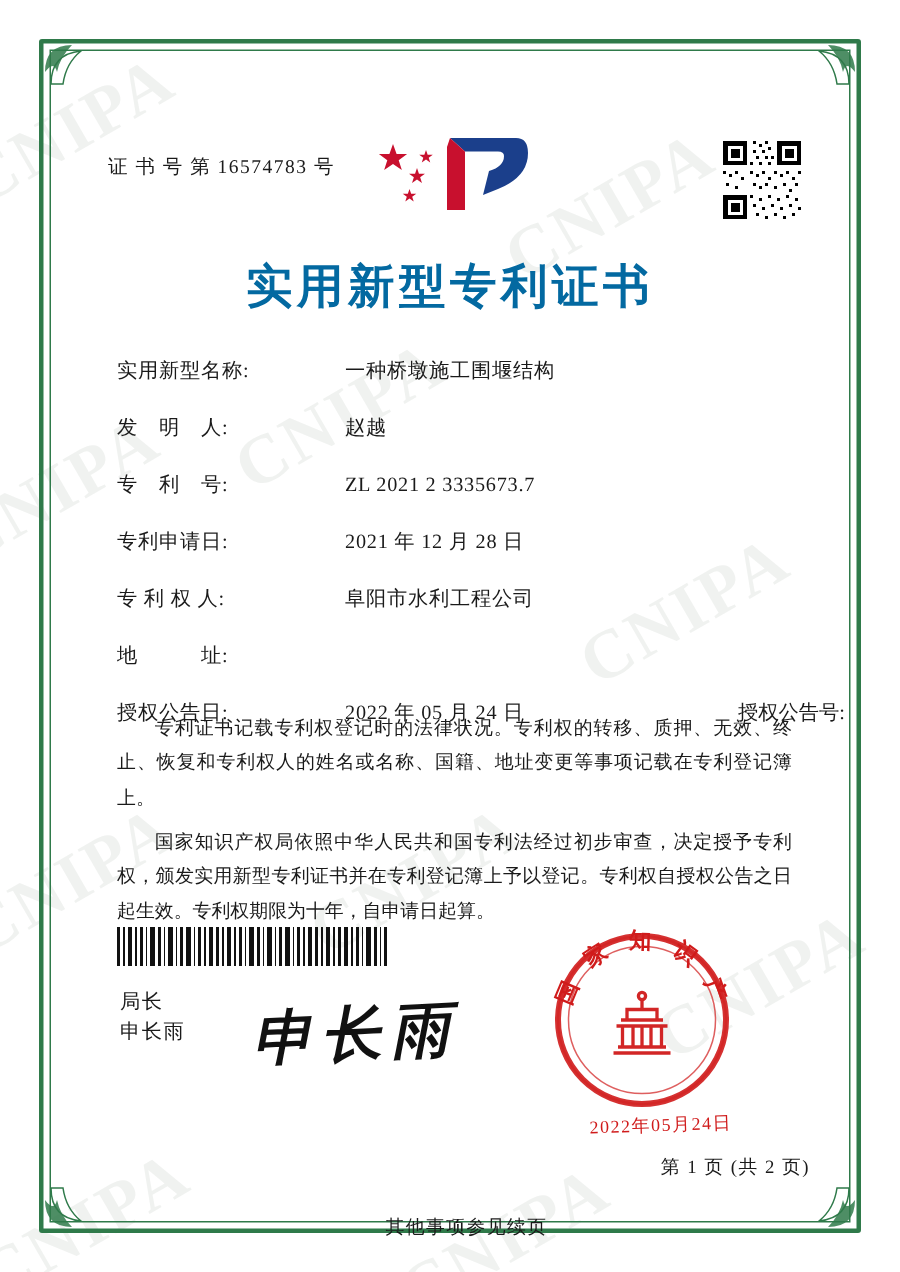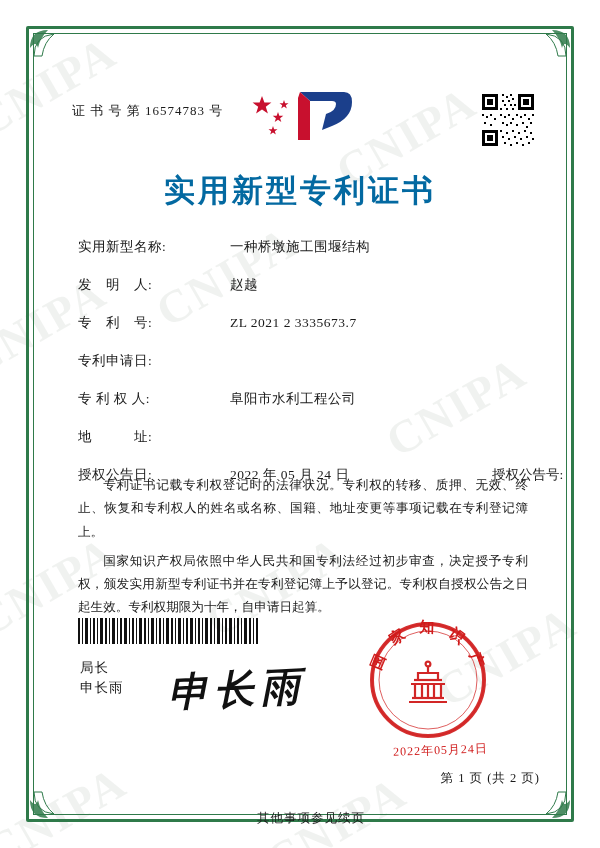--- a/index.html
+++ b/index.html
@@ -368,20 +368,21 @@
     <div class="field-row">
       <div class="field-label">发　明　人:</div>
       <div class="field-value">赵越</div>
     </div>
     <div class="field-row">
       <div class="field-label">专　利　号:</div>
       <div class="field-value">ZL 2021 2 3335673.7</div>
     </div>
     <div class="field-row">
       <div class="field-label">专利申请日:</div>
+      <div class="field-value">2021 年 12 月 28 日</div>
     </div>
     <div class="field-row">
       <div class="field-label">专 利 权 人:</div>
       <div class="field-value">阜阳市水利工程公司</div>
     </div>
     <div class="field-row">
       <div class="field-label">地　　　址:</div>
     </div>
     <div class="field-row dual">
       <div class="field-label">授权公告日:</div>

